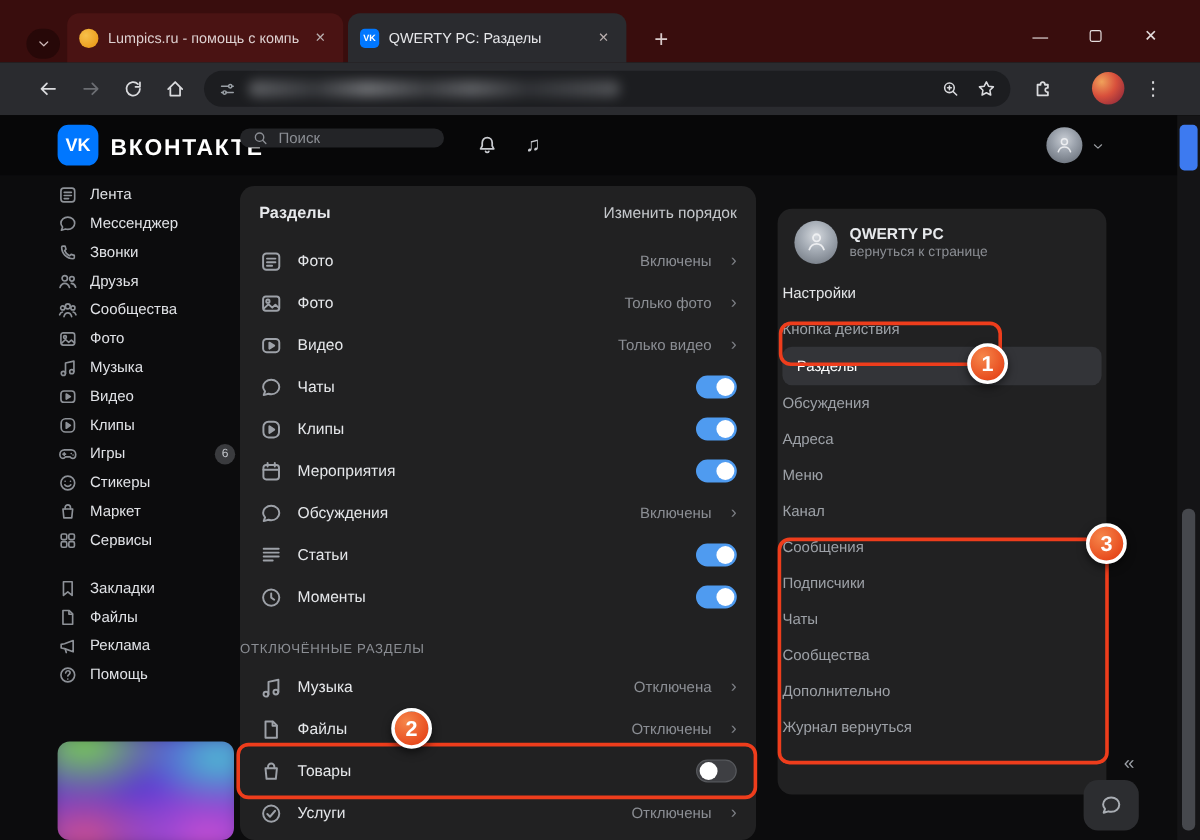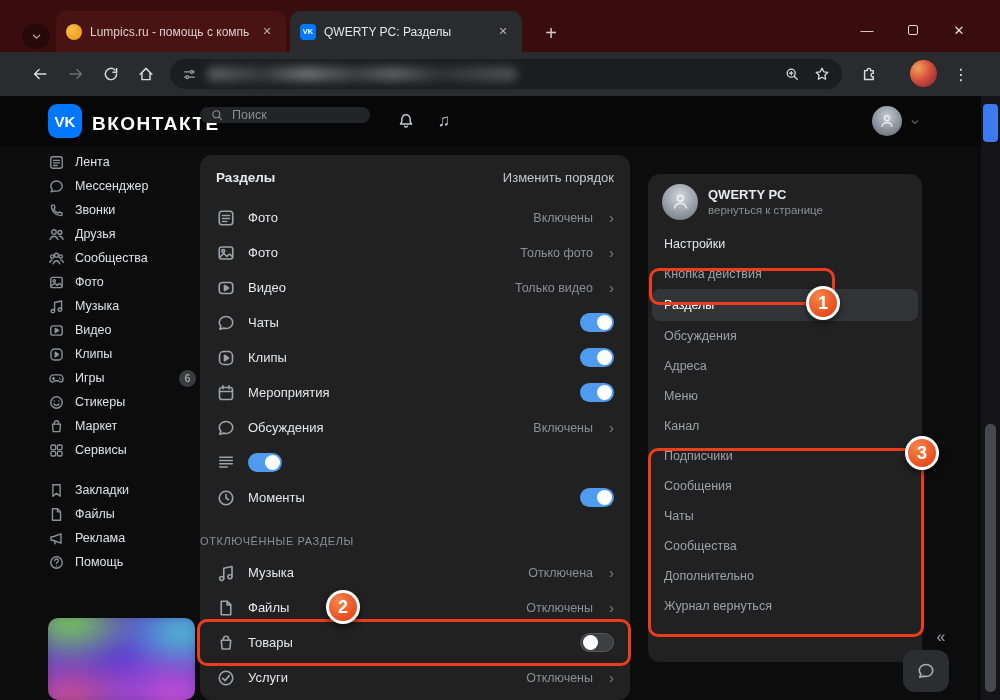--- a/index.html
+++ b/index.html
@@ -96,21 +96,21 @@
   .dishead { height:40px; display:flex; align-items:flex-end; padding:0 0 8px; color:#8b8e94; font-size:11px; letter-spacing:.6px; }
 
   
   .rightcard { position:absolute; left:648px; top:154px; width:274px; height:488px; background:#212122; border-radius:12px; overflow:hidden;margin-top:20px; }
   .rc-prof { height:55px; display:flex; align-items:center; gap:10px; padding:0 14px; }
   .rc-ava { width:36px; height:36px; border-radius:50%; flex:0 0 auto; color:#f2f3f5;
     background:radial-gradient(circle at 50% 35%,#d5d9de 0%,#a6adb6 40%,#676e78 100%); }
   .rc-ava svg { width:19px; height:19px; opacity:.9; }
   .rc-name { color:#e7e9ec; font-size:13px; font-weight:bold; }
   .rc-sub { color:#8b8e94; font-size:11.5px; margin-top:2px; }
-  .rc-item { height:30px; display:flex; align-items:center; padding:0 16px; color:#9da1a7; font-size:12.5px; }
+  .rc-item { height:30px; display:flex; align-items:center; padding:0 4px; color:#9da1a7; font-size:12.5px; }
   .rc-item.head { color:#e4e6e9; }
   .rc-item.selected { height:32px; margin:0 4px; padding:0 12px; border-radius:8px; background:#333438; color:#fff; }
 
   
   .collapse { position:absolute; left:928px; top:626px; width:26px; height:22px; color:#9da1a7; font-size:16px; z-index:6; }
   .fab { position:absolute; left:903px; top:650px; width:46px; height:42px; background:#2c2d30; border-radius:12px; color:#a9adb3; z-index:6; }
   .fab svg { width:20px; height:20px; }
 
   
   .scroll { position:absolute; right:0; top:96px; width:19px; bottom:0; background:#141416; z-index:5; }
@@ -598,20 +598,21 @@
         <span class="lbl">Обсуждения</span>
         <span class="status">Включены</span>
         <span class="chev">›</span>
       </div>
     <div class="mrow">
         <span class="ic c">
           <svg class="ii" viewBox="0 0 16 16" fill="none">
             <use href="#sym-article"></use>
           </svg>
         </span>
+        <span class="lbl">Статьи</span>
         <span class="toggle on">
           <span class="knob"></span>
         </span>
       </div>
     <div class="mrow">
         <span class="ic c">
           <svg class="ii" viewBox="0 0 16 16" fill="none">
             <use href="#sym-moments"></use>
           </svg>
         </span>
@@ -676,22 +677,22 @@
         <div class="rc-sub">вернуться к странице</div>
       </span>
     </div>
     <div class="rc-item head">Настройки</div>
     <div class="rc-item">Кнопка действия</div>
     <div class="rc-item selected">Разделы</div>
     <div class="rc-item">Обсуждения</div>
     <div class="rc-item">Адреса</div>
     <div class="rc-item">Меню</div>
     <div class="rc-item">Канал</div>
+    <div class="rc-item">Сообщения</div>
     <div class="rc-item">Подписчики</div>
-    <div class="rc-item">Сообщения</div>
     <div class="rc-item">Чаты</div>
     <div class="rc-item">Сообщества</div>
     <div class="rc-item">Дополнительно</div>
     <div class="rc-item">Журнал вернуться</div>
   </div>
 
   <div class="collapse c">«</div>
   <div class="fab c">
       <svg class="ii" viewBox="0 0 16 16" fill="none">
         <use href="#sym-chat"></use>

